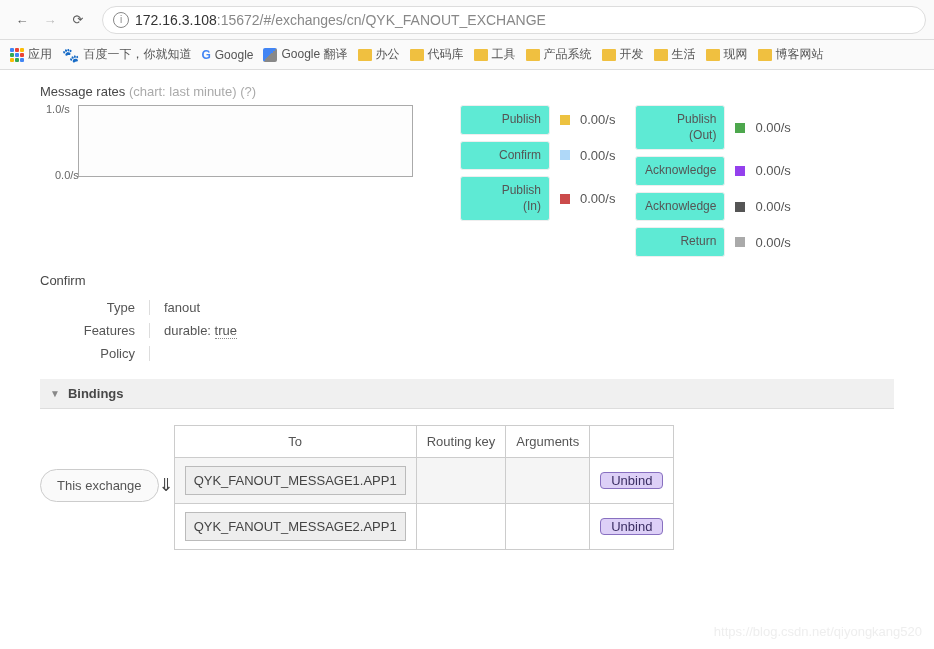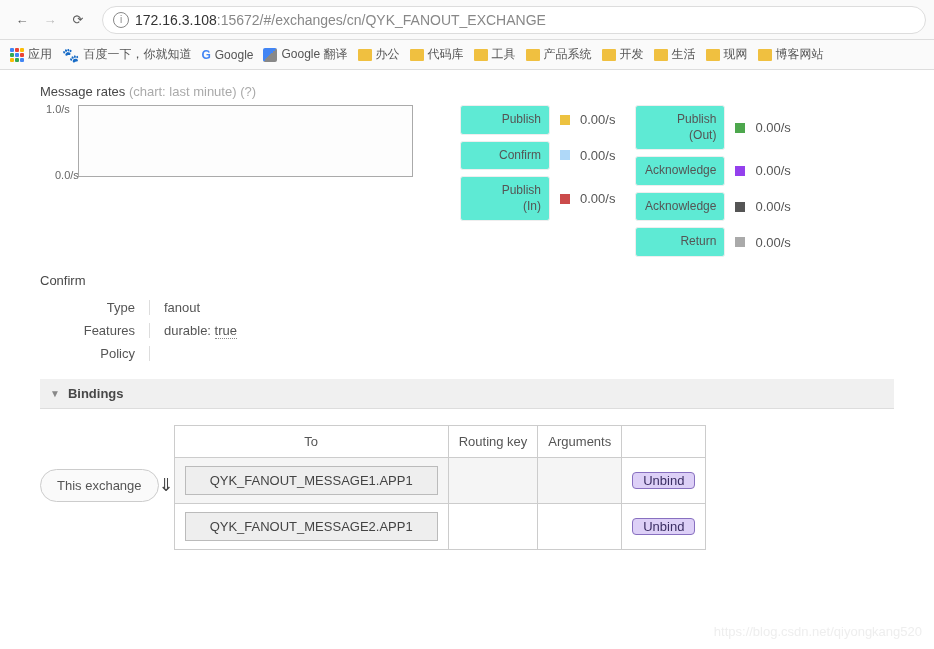--- a/index.html
+++ b/index.html
@@ -61,21 +61,21 @@
     .section-header b { color: #484848; }
     .tri { color: #888; font-size: 10px; }
     
     .bindings-content { padding: 12px 0 0 0; display: flex; align-items: center; }
     .exchange-badge { border: 1px solid #ccc; border-radius: 18px; padding: 8px 16px; color: #555; background: #fafafa; }
     .arrow-down { font-size: 18px; color: #444; margin: 6px 0; }
     
     .bindings-table { border-collapse: collapse; margin-top: 4px; align-self: flex-start; }
     .bindings-table th, .bindings-table td { border: 1px solid #ccc; padding: 8px 10px; text-align: center; color: #555; font-size: 13px; font-weight: normal; }
     .bindings-table th { background: #fff; }
-    .queue-pill { border: 1px solid #bbb; background: #eee; padding: 6px 24px; display: inline-block; color: #444; }
+    .queue-pill { border: 1px solid #bbb; background: #eee; padding: 6px 8px; display: inline-block; color: #444; }
     .bindings-table td.cell-bg { background: #f5f5f5; }
     .unbind-btn { background: #ddd0f7; border: 1px solid #8870c0; border-radius: 4px; padding: 0 10px; color: #3b2e63; cursor: pointer; font-size: 13px; }
     
     .watermark { position: fixed; right: 12px; bottom: 10px; color: #eee; font-size: 13px; }
   </style>
 </head>
 <body>
 
 <div class="browser-bar">
   <div class="nav-btn">←</div>

